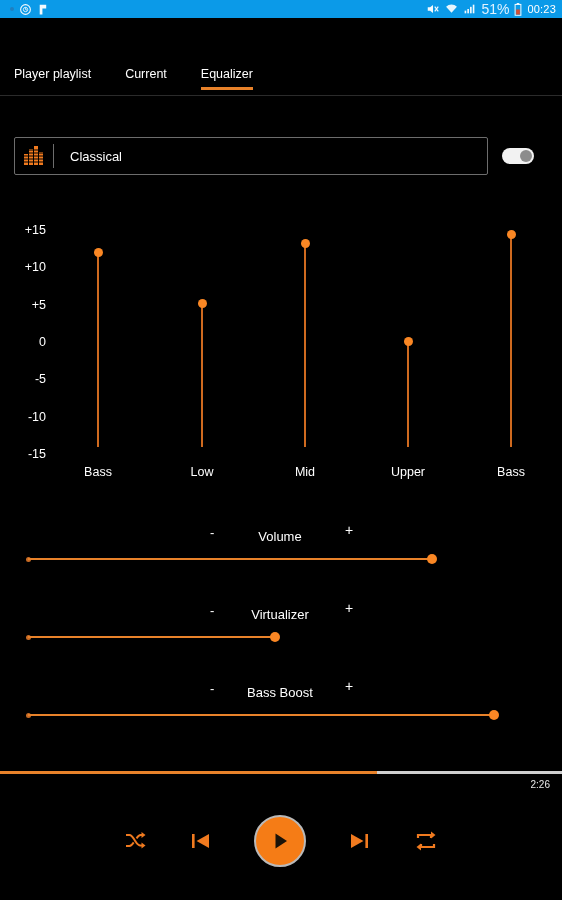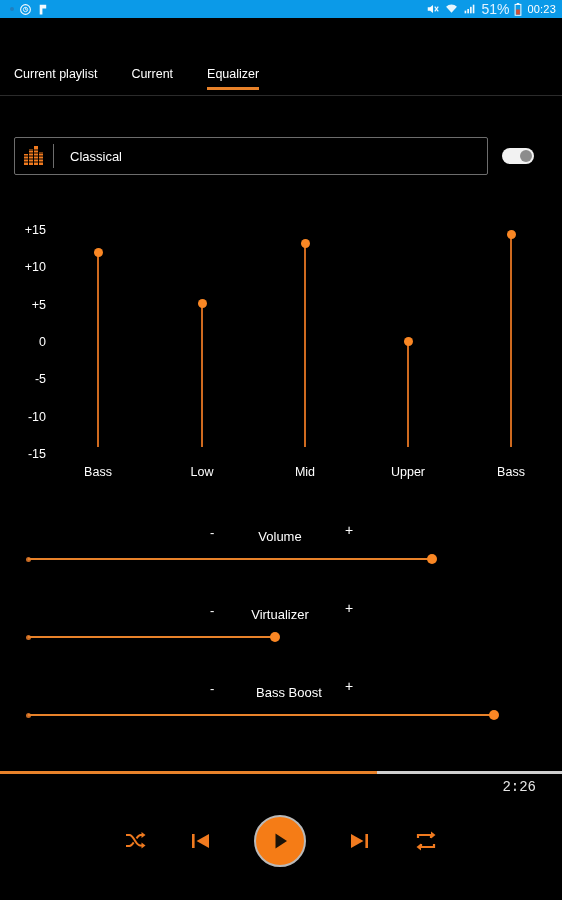--- a/index.html
+++ b/index.html
@@ -126,22 +126,22 @@
     background: #c96b24; top: 34.5px; left: 26px;
   }
 
   
   .progress {
     position: absolute; top: 771px; left: 0; width: 562px; height: 3px;
     background: #cfcfcf;
   }
   .progress .fill { height: 3px; background: #e8822a; }
   .time {
-    position: absolute; top: 779px; right: 26px;
-    color: #e6e6e6; font-size: 14px; font-family: Liberation Mono, monospace;
+    position: absolute; top: 779px; right: 12px;
+    color: #e6e6e6; font-size: 10px;
   }
   .controls {
     position: absolute; top: 805px; left: 0; width: 562px; height: 72px;
     display: flex; align-items: center; justify-content: center;
     gap: 40px;
   }
   .ctl { display: flex; align-items: center; justify-content: center; }
   .play-btn {
     width: 52px; height: 52px; border-radius: 50%;
     border: 2px solid #b9b9b9;
@@ -186,21 +186,21 @@
         <rect x="1" y="2" width="8" height="15" fill="none" stroke="#ffffff" stroke-width="1.4"></rect>
         <rect x="2.4" y="9" width="5.2" height="7" fill="#e04b2a"></rect>
       </svg>
       <span class="sb-text">00:23</span>
     </div>
   </div>
 
 
   <div class="tabs">
     <div class="tab">
-      <span>Current playlist</span>
+      <span>Player playlist</span>
       <span class="underline"></span>
     </div>
     <div class="tab">
       <span>Current</span>
       <span class="underline"></span>
     </div>
     <div class="tab active">
       <span>Equalizer</span>
       <span class="underline"></span>
     </div>
@@ -287,21 +287,21 @@
       <span class="sl-plus" style="left:345px;">+</span>
     </div>
     <div class="sl-cap"></div>
     <div class="sl-track" style="width:247px;"></div>
     <div class="sl-thumb" style="left:270px;"></div>
   </div>
 
   <div class="slider-block" style="top:678px;">
     <div class="slider-head">
       <span class="sl-minus" style="left:210px;">-</span>
-      <span class="sl-name" style="left:239px; width:100px;">Bass Boost</span>
+      <span class="sl-name" style="left:230px; width:100px;">Bass Boost</span>
       <span class="sl-plus" style="left:345px;">+</span>
     </div>
     <div class="sl-cap"></div>
     <div class="sl-track" style="width:466px;"></div>
     <div class="sl-thumb" style="left:489px;"></div>
   </div>
 
   <div class="progress">
     <div class="fill" style="width:67%"></div>
   </div>

